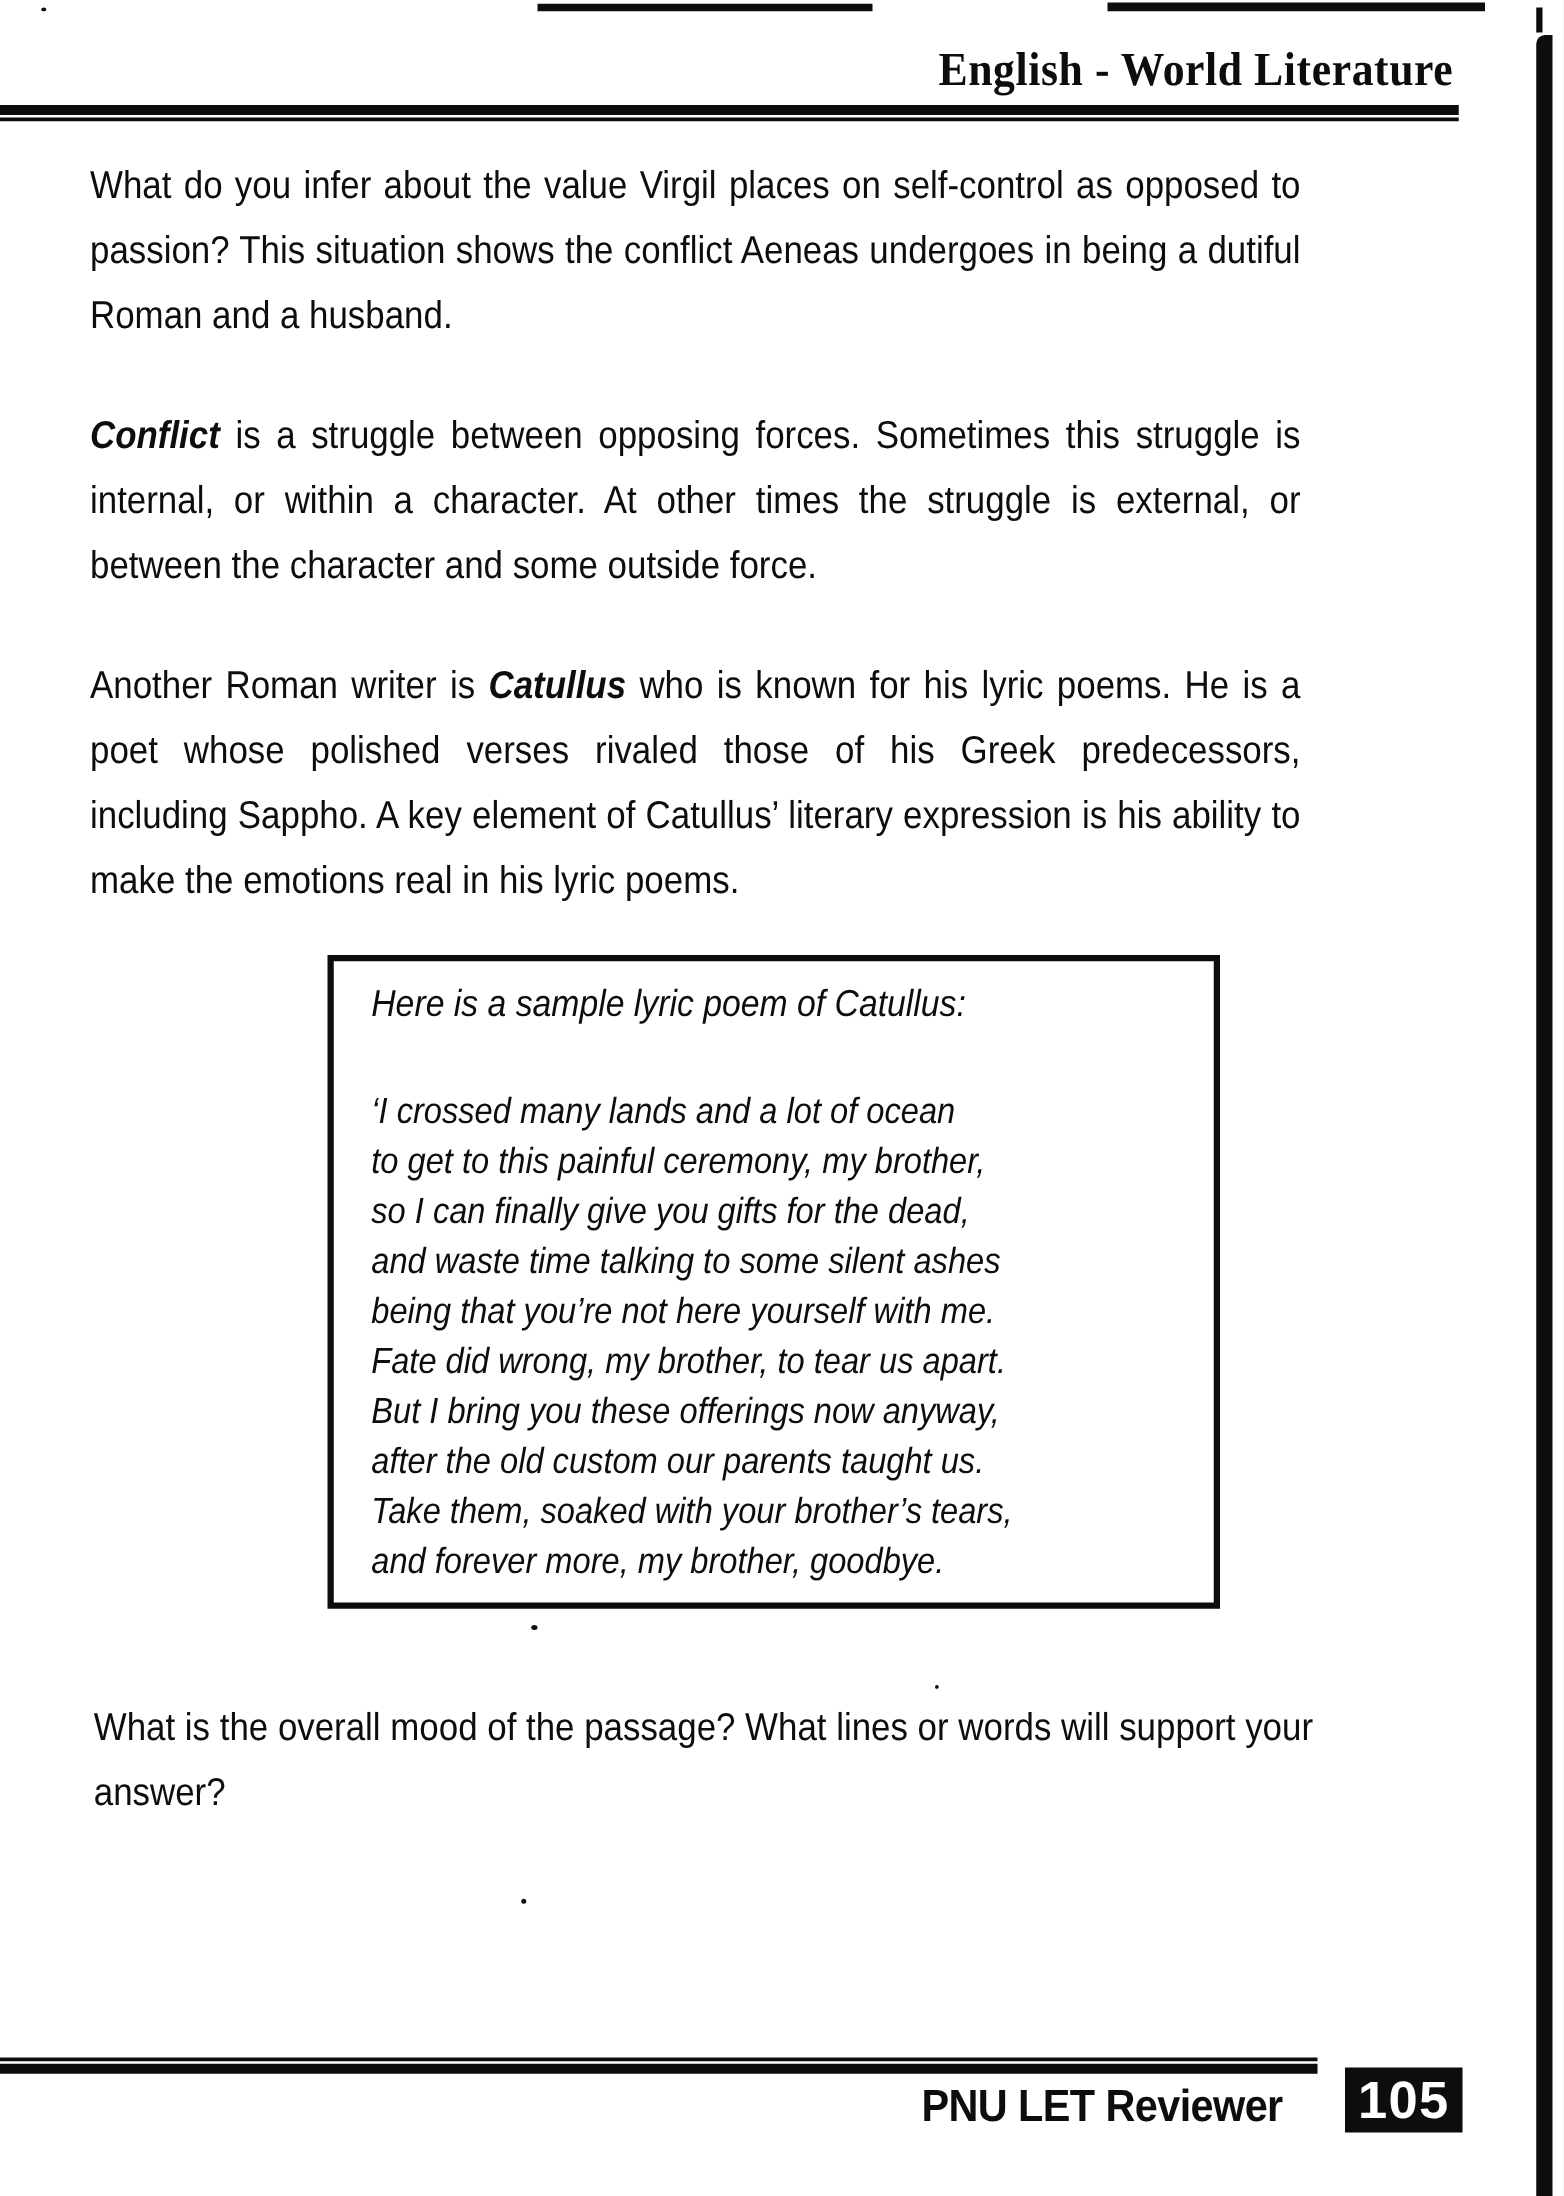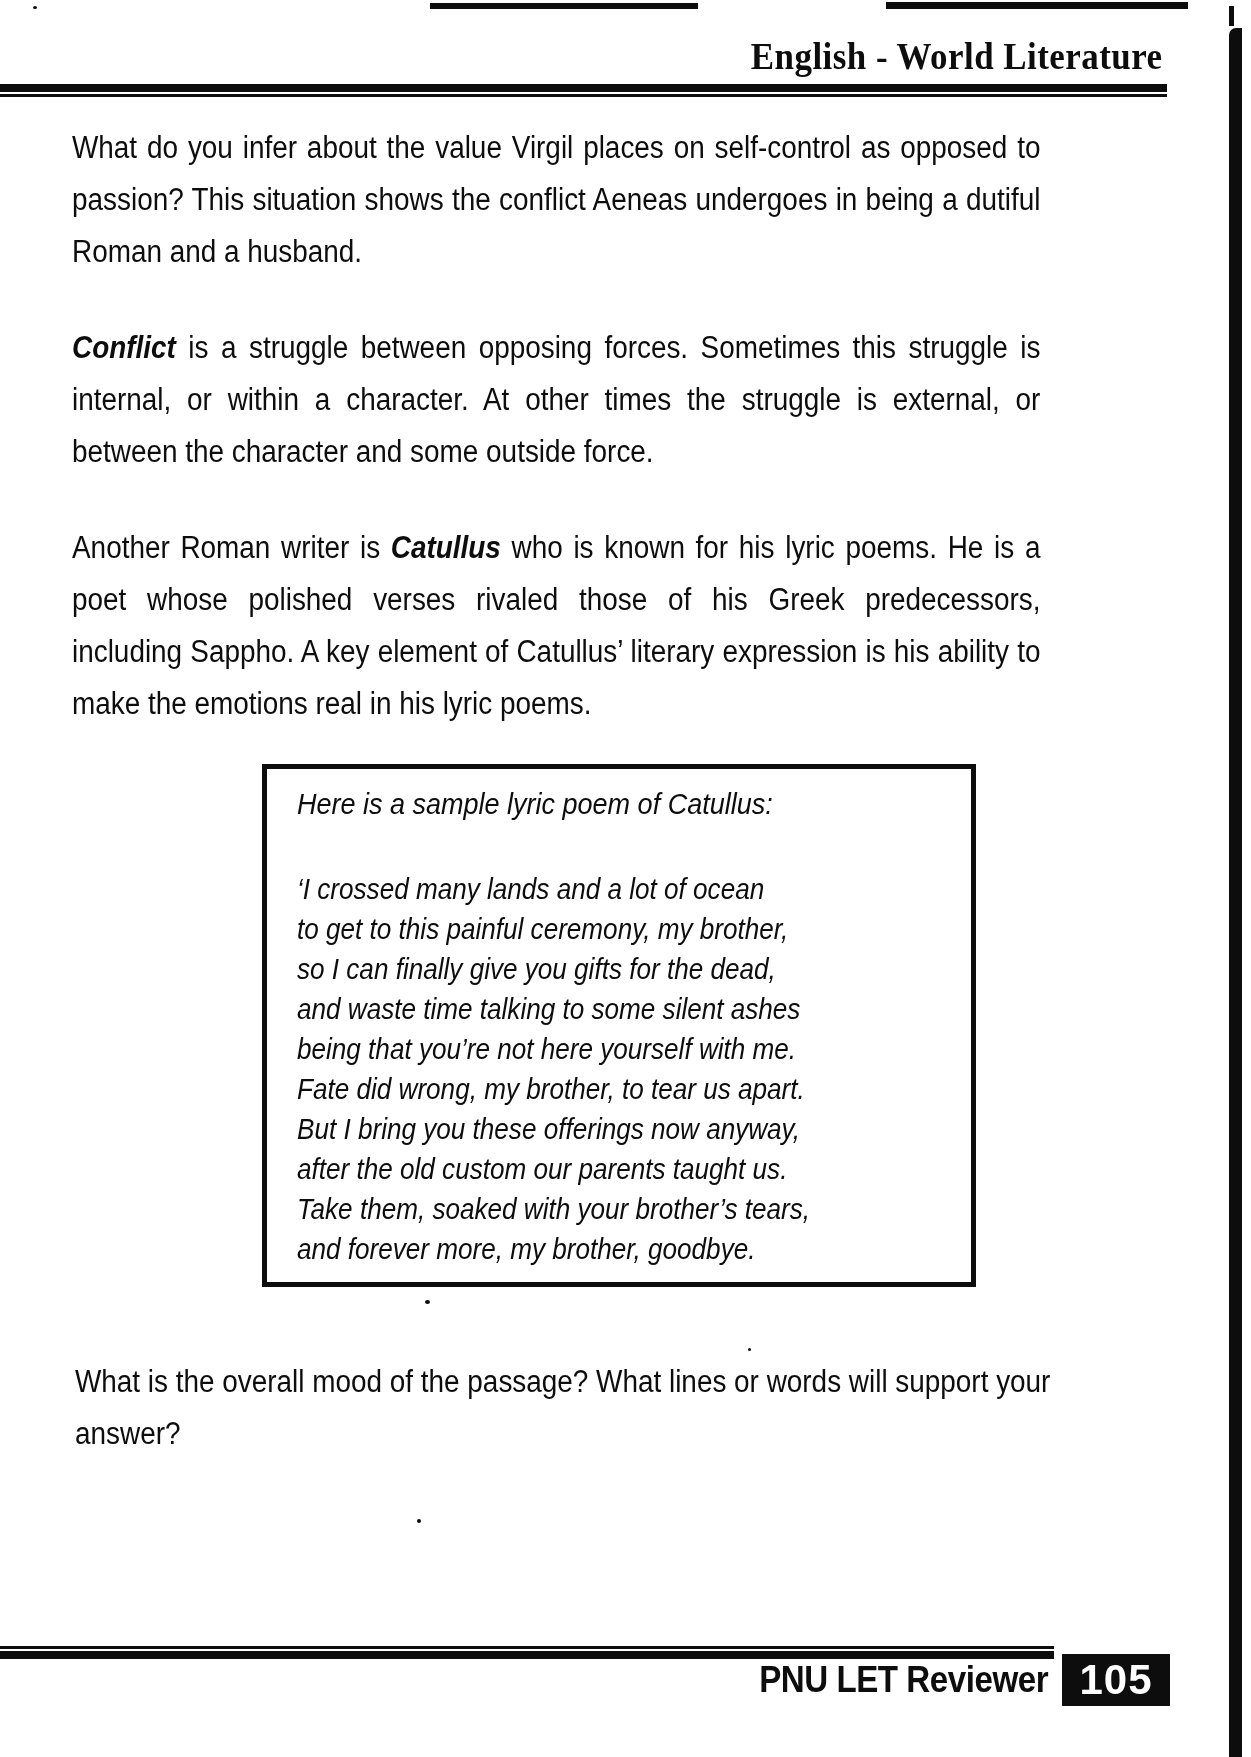--- a/index.html
+++ b/index.html
@@ -53,29 +53,29 @@
   
   .question {
     position:absolute; left:75px; top:1356px; width:1178px; margin:0;
     transform:scaleX(.9); transform-origin:0 0;
     font-size:31px; line-height:52px;
   }
 
   
   .footer-rule { position:absolute; left:0; top:1646px; width:1054px; height:3px; background:var(--ink); }
   .footer-rule::after { content:""; position:absolute; left:0; top:5px; width:100%; height:8px; background:var(--ink); }
-  .footer-row { position:absolute; top:1654px; right:81px; display:flex; align-items:center; gap:14px; }
+  .footer-row { position:absolute; top:1654px; right:81px; display:flex; align-items:flex-end; gap:14px; }
   .footer-label {
     font-weight:bold; font-size:36px; letter-spacing:-.5px; white-space:nowrap;
     transform:scaleX(.92); transform-origin:100% 50%;
   }
   .page-number {
-    width:108px; height:52px; background:var(--ink); color:var(--paper);
+    width:94px; height:52px; background:var(--ink); color:var(--paper);
     display:flex; align-items:center; justify-content:center;
-    font-weight:bold; font-size:42px; letter-spacing:1px;
+    font-weight:bold; font-size:42px; letter-spacing:1px;margin-left:36px;
   }
 </style>
 </head>
 <body>
 
 <div class="page">
 
   <div class="artifact" id="art-top1"></div>
   <div class="artifact" id="art-top2"></div>
   <div class="artifact" id="art-tick"></div>

